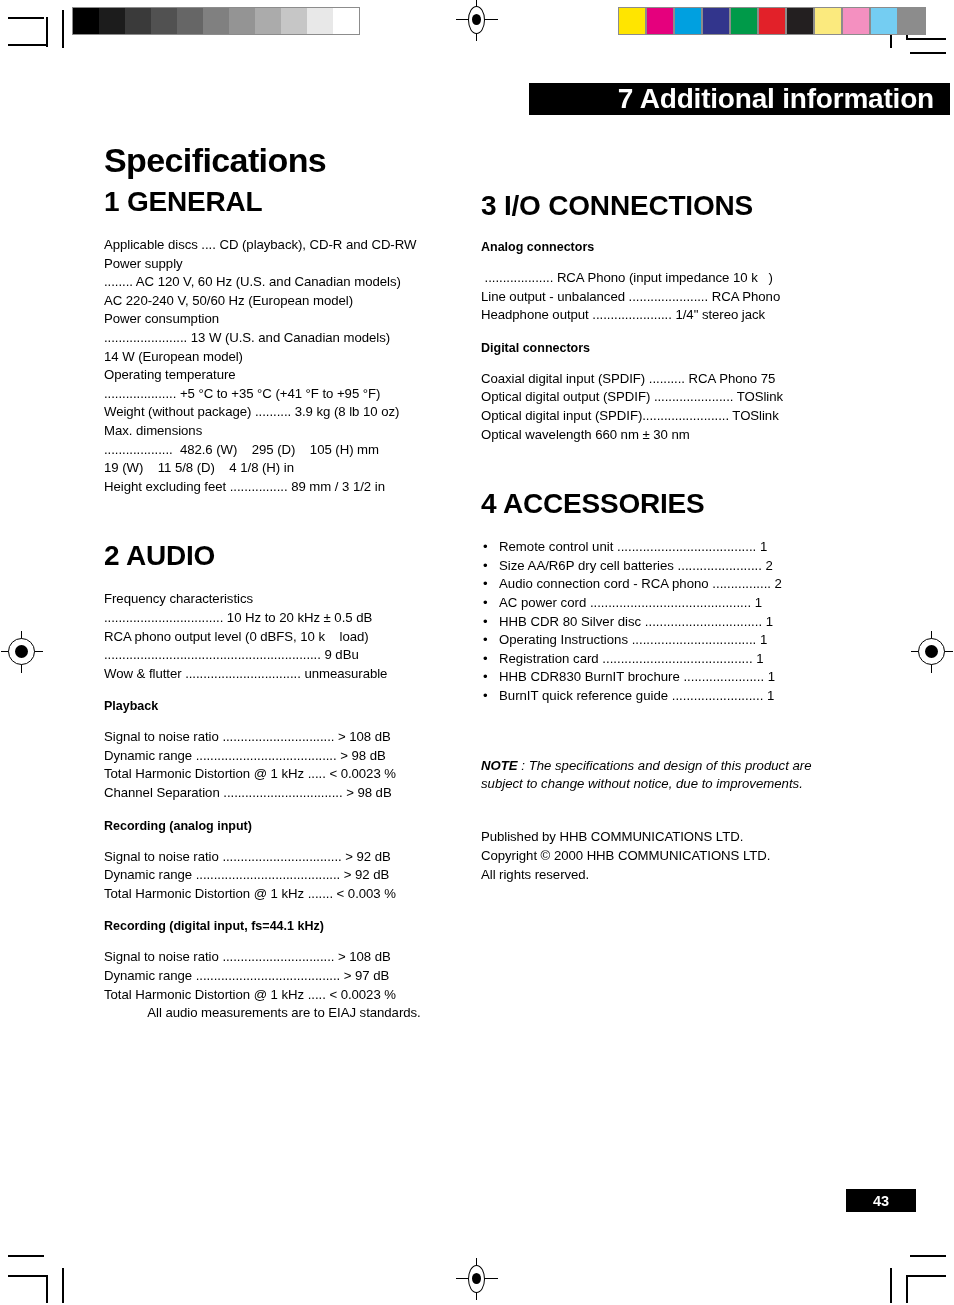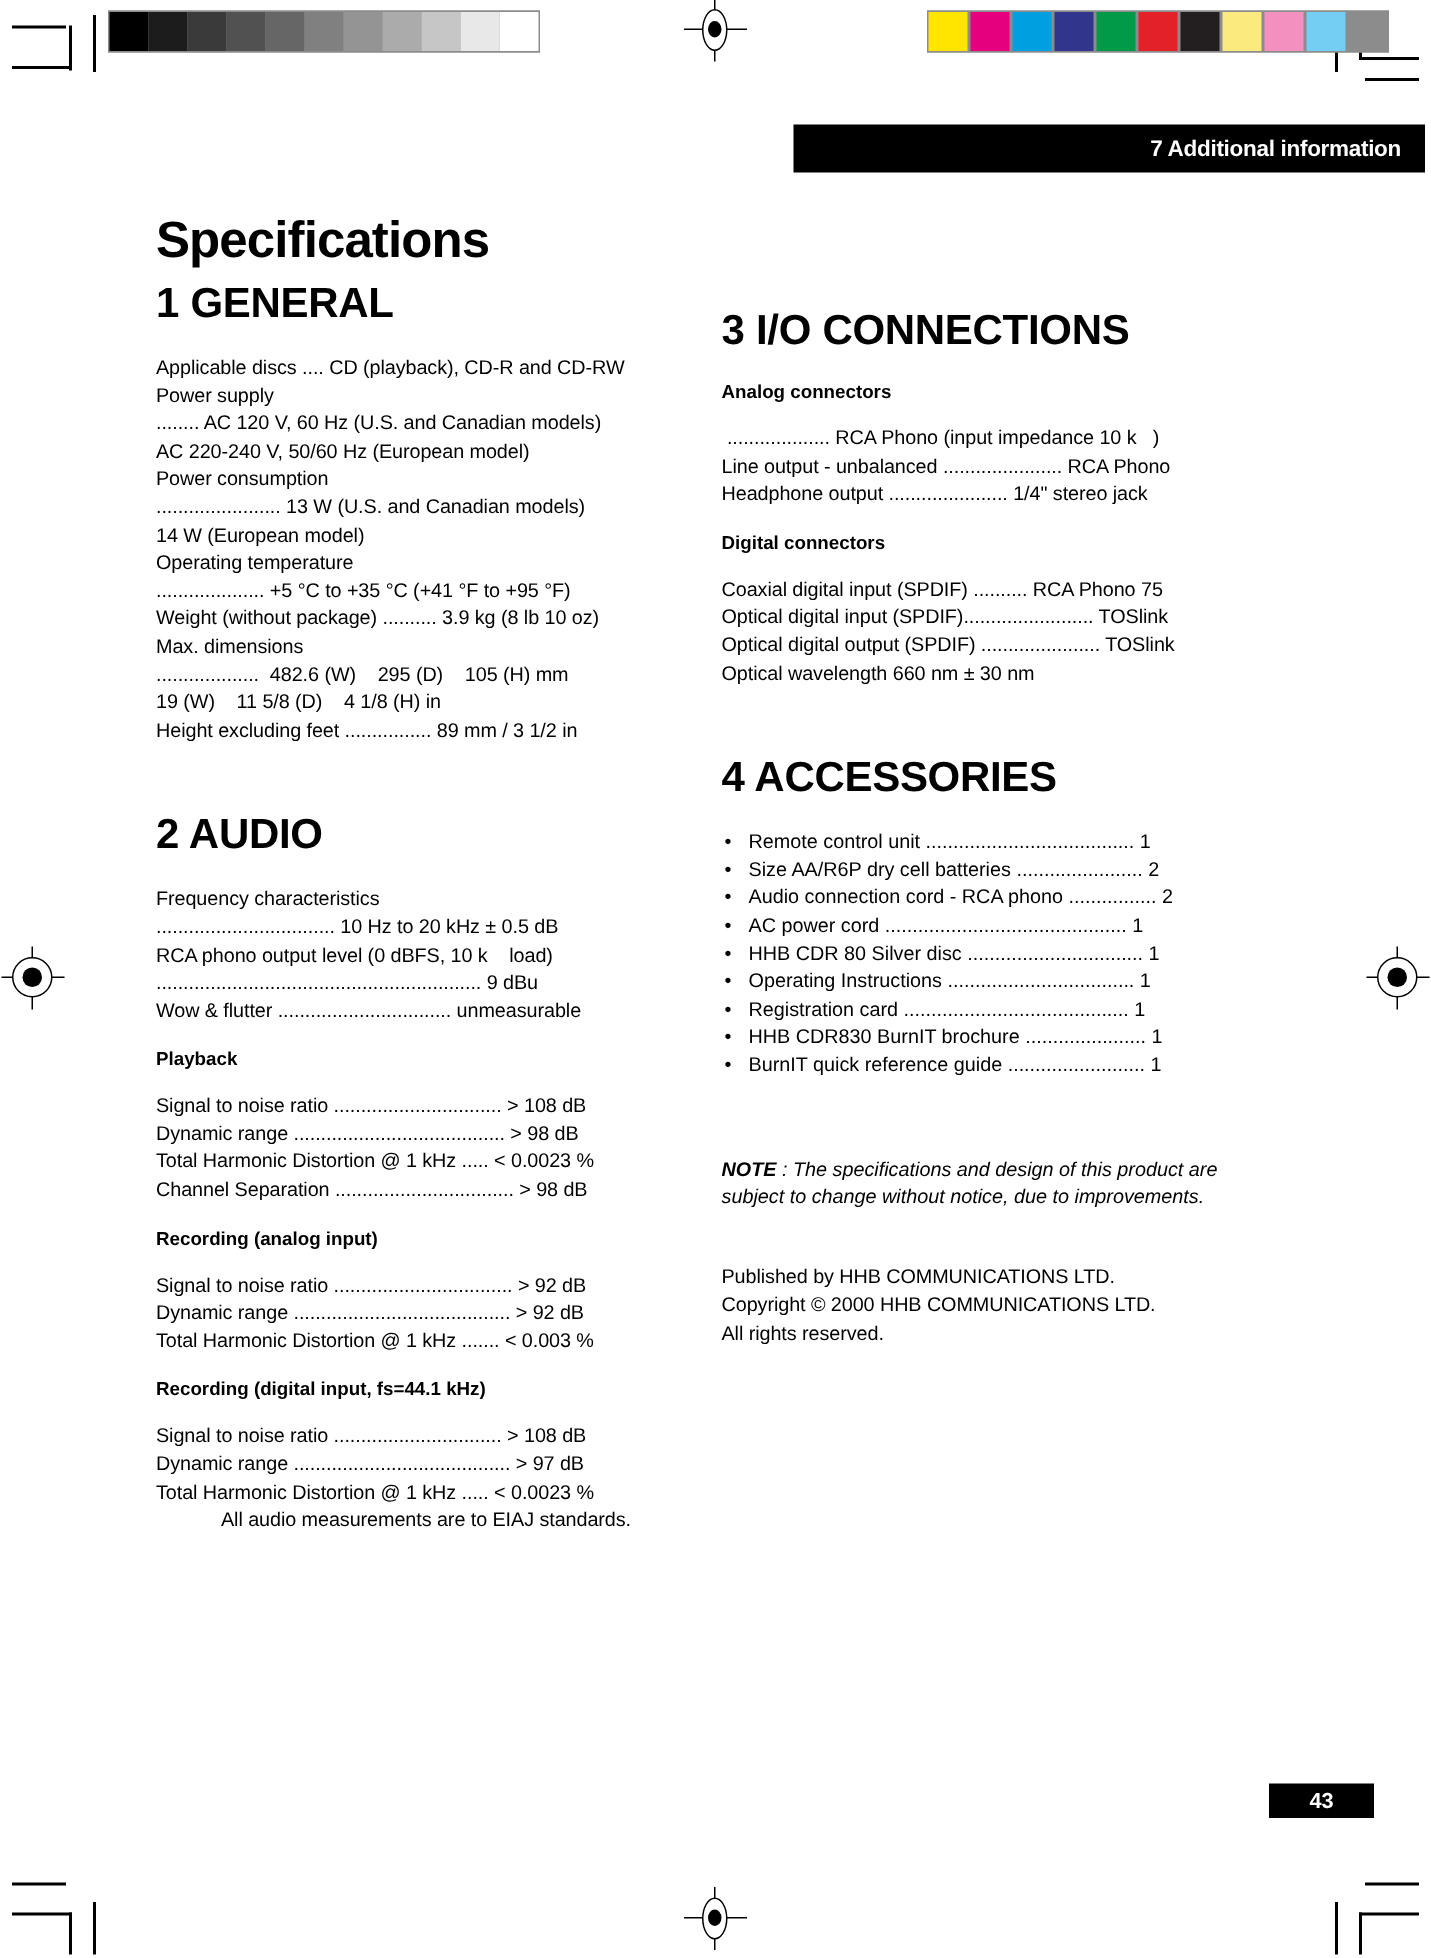--- a/index.html
+++ b/index.html
@@ -53,39 +53,39 @@
     position: absolute;
     left: 529px; top: 83px;
     width: 421px; height: 32px;
     background: #000000;
     color: #ffffff;
     display: flex;
     align-items: center;
     justify-content: flex-end;
     padding-right: 16px;
     font-weight: bold;
-    font-size: 15px;
+    font-size: 28px;
     letter-spacing: -0.2px;
     font-stretch: condensed;
   }
 
   .doc-title {
     position: absolute;
     left: 104px; top: 118px;
     font-size: 34px;
     font-weight: bold;
     letter-spacing: -0.6px;
   }
 
   .col {
     position: absolute;
     width: 360px;
   }
   .col-left  { left: 104px; top: 186px; }
-  .col-right { left: 481px; top: 204px; }
+  .col-right { left: 481px; top: 190px; }
 
   h2.sec {
     margin: 0 0 18px 0;
     font-size: 28px;
     font-weight: bold;
     letter-spacing: -0.2px;
   }
 
   h3.sub {
     margin: 0 0 15px 0;
@@ -292,22 +292,22 @@
     <div class="block">
         <div class="line"> ................... RCA Phono (input impedance 10 k   )</div>
         <div class="line">Line output - unbalanced ...................... RCA Phono</div>
         <div class="line">Headphone output ...................... 1/4" stereo jack</div>
       </div>
 
     <div class="gap-md"></div>
     <h3 class="sub">Digital connectors</h3>
     <div class="block">
         <div class="line">Coaxial digital input (SPDIF) .......... RCA Phono 75</div>
+        <div class="line">Optical digital output (SPDIF) ...................... TOSlink</div>
         <div class="line">Optical digital input (SPDIF)........................ TOSlink</div>
-        <div class="line">Optical digital output (SPDIF) ...................... TOSlink</div>
         <div class="line r">Optical wavelength 660 nm ± 30 nm</div>
       </div>
 
     <div class="gap-lg"></div>
     <div class="gap-lg"></div>
 
     <h2 class="sec">4 ACCESSORIES</h2>
     <ul class="acc">
         <li><span class="bullet">•</span><span>Remote control unit ...................................... 1</span></li>
         <li><span class="bullet">•</span><span>Size AA/R6P dry cell batteries ....................... 2</span></li>

